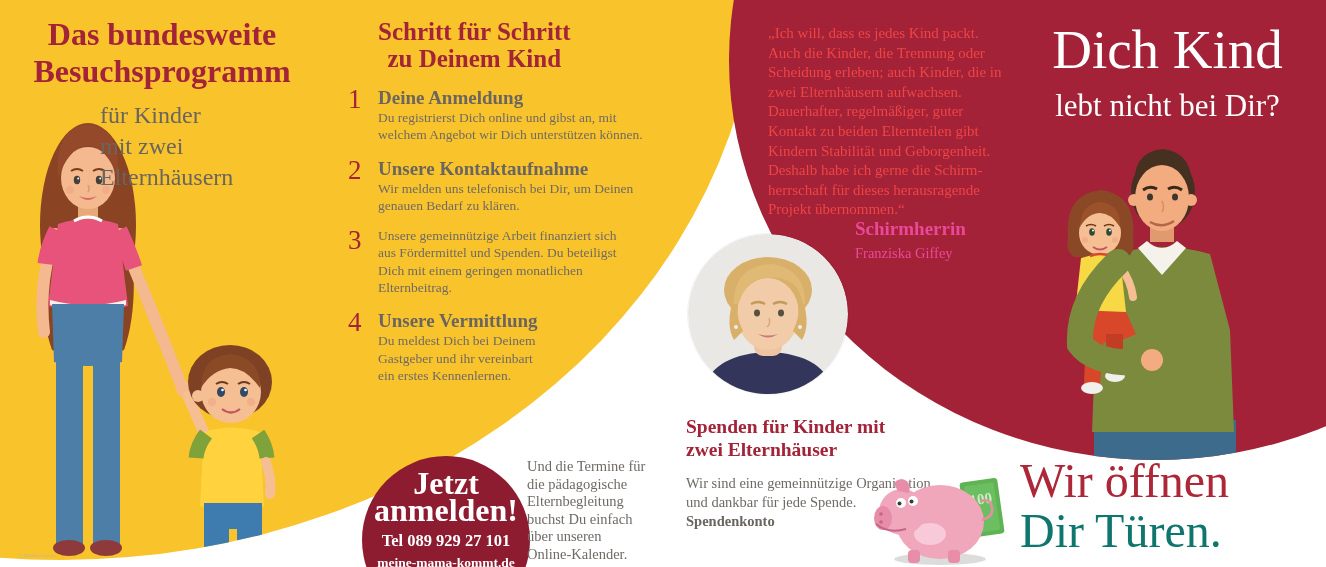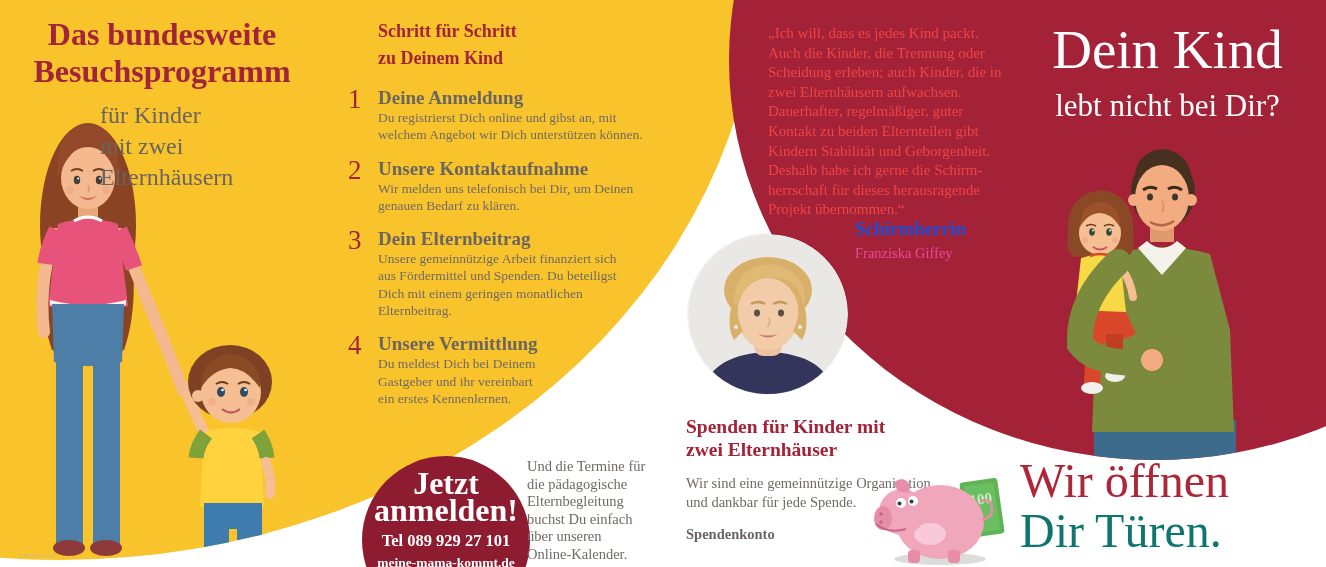--- a/index.html
+++ b/index.html
@@ -7,29 +7,29 @@
           font-family:"Liberation Serif",serif;}
   .abs{position:absolute;}
   .pre{white-space:pre-line;}
   svg{display:block;}
 
   .left-title{left:12px;top:16px;width:300px;text-align:center;font-size:32px;line-height:37px;
               font-weight:bold;color:#A32338;}
   .left-subtitle{left:100px;top:100px;width:205px;font-size:24px;line-height:31px;
                  color:#6B655F;}
 
-  .steps-heading{left:378px;top:18px;font-size:18px;line-height:27px;font-weight:bold;color:#A32338;}
+  .steps-heading{left:378px;top:18px;font-size:25px;line-height:27px;font-weight:bold;color:#A32338;text-align:center;}
   .steps{left:348px;top:86px;width:305px;}
   .step{display:flex;margin-bottom:13px;}
   .step-num{width:30px;flex:0 0 30px;font-size:27px;line-height:26px;color:#A32338;}
   .step-title{font-size:19px;line-height:23px;font-weight:bold;color:#6B6560;}
   .step-body{font-size:13.5px;line-height:17.3px;color:#6F6A66;}
 
   .quote{left:768px;top:24px;width:236px;font-size:15px;line-height:19.6px;color:#ef4444;}
-  .patron-role{left:855px;top:218px;font-size:19px;font-weight:bold;color:#1d4ed8;}
+  .patron-role{left:855px;top:218px;font-size:19px;font-weight:bold;color:#ec4899;}
   .patron-name{left:855px;top:245px;font-size:14.5px;color:#ec4899;}
   .photo{left:688px;top:234px;width:160px;height:160px;border-radius:50%;overflow:hidden;
          box-shadow:0 0 0 1px rgba(0,0,0,.05);}
 
   .headline1{left:1015px;top:20px;width:305px;text-align:center;font-size:55px;line-height:60px;color:#fff;}
   .headline2{left:1015px;top:88px;width:305px;text-align:center;font-size:31px;line-height:36px;color:#fff;}
 
   .footer1{left:1020px;top:456px;width:300px;text-align:left;font-size:48px;line-height:50px;color:#AC2738;}
   .footer2{left:1020px;top:506px;width:300px;text-align:left;font-size:48px;line-height:50px;color:#0f766e;}
 
@@ -37,21 +37,21 @@
        color:#fff;text-align:center;padding-top:14px;box-sizing:border-box;}
   .cta-big{font-size:32px;line-height:27px;font-weight:bold;}
   .cta-phone{font-size:16.5px;line-height:19px;font-weight:bold;margin-top:7px;}
   .cta-domain{font-size:13.5px;line-height:17px;font-weight:bold;}
 
   .calendar{left:527px;top:458px;width:145px;font-size:14.5px;line-height:17.6px;color:#6F6A66;}
 
   .donation{left:686px;top:416px;width:300px;}
   .don-heading{font-size:19.5px;line-height:22.5px;font-weight:bold;color:#A32338;}
   .don-body{margin-top:13px;font-size:14.5px;line-height:19px;color:#6F6A66;}
-  .don-label{margin-top:13px;font-size:14.5px;line-height:18.5px;font-weight:bold;color:#6B6560;}
+  .don-label{margin-top:0;font-size:14.5px;line-height:18.5px;font-weight:bold;color:#6B6560;}
   .don-line{font-size:14.5px;line-height:18.5px;color:#6F6A66;margin-top:36px;}
 
   .piggy{left:868px;top:458px;}
   .credit{left:18px;top:553px;font-size:5px;color:#B9B5B0;letter-spacing:.3px;}
 </style>
 </head>
 <body>
 
 <div class="canvas">
 
@@ -185,21 +185,20 @@
       <div class="step-num">2</div>
       <div>
         <div class="step-title">Unsere Kontaktaufnahme</div>
         <div class="step-body pre">Wir melden uns telefonisch bei Dir, um Deinen
 genauen Bedarf zu klären.</div>
       </div>
     </div>
     <div class="step">
       <div class="step-num">3</div>
       <div>
-        <div class="step-title">Dein Elternbeitrag</div>
         <div class="step-body pre">Unsere gemeinnützige Arbeit finanziert sich
 aus Fördermittel und Spenden. Du beteiligst
 Dich mit einem geringen monatlichen
 Elternbeitrag.</div>
       </div>
     </div>
     <div class="step">
       <div class="step-num">4</div>
       <div>
         <div class="step-title">Unsere Vermittlung</div>
@@ -237,21 +236,21 @@
       <path d="M85,70 Q92,66 99,70" stroke="#C29A5E" stroke-width="2.5" fill="none"></path>
       <ellipse cx="69" cy="79" rx="3" ry="3.4" fill="#55503F"></ellipse>
       <ellipse cx="93" cy="79" rx="3" ry="3.4" fill="#55503F"></ellipse>
       <path d="M81,84 q2,6 -2,9" stroke="#D9A87E" stroke-width="1.5" fill="none"></path>
       <path d="M70,100 Q80,107 90,100 Q80,103 70,100 Z" fill="#C97878"></path>
       <circle cx="48" cy="93" r="2" fill="#EDEDED"></circle>
         <circle cx="112" cy="93" r="2" fill="#EDEDED"></circle>
     </svg>
   </div>
 
-  <div class="abs headline1">Dein Kind</div>
+  <div class="abs headline1">Dich Kind</div>
   <div class="abs headline2">lebt nicht bei Dir?</div>
 
   <div class="abs footer1">Wir öffnen</div>
   <div class="abs footer2">Dir Türen.</div>
 
   <div class="abs cta">
     <div class="cta-big">Jetzt</div>
     <div class="cta-big">anmelden!</div>
     <div class="cta-phone">Tel 089 929 27 101</div>
     <div class="cta-domain" style="margin-top:4px">meine-mama-kommt.de</div>

